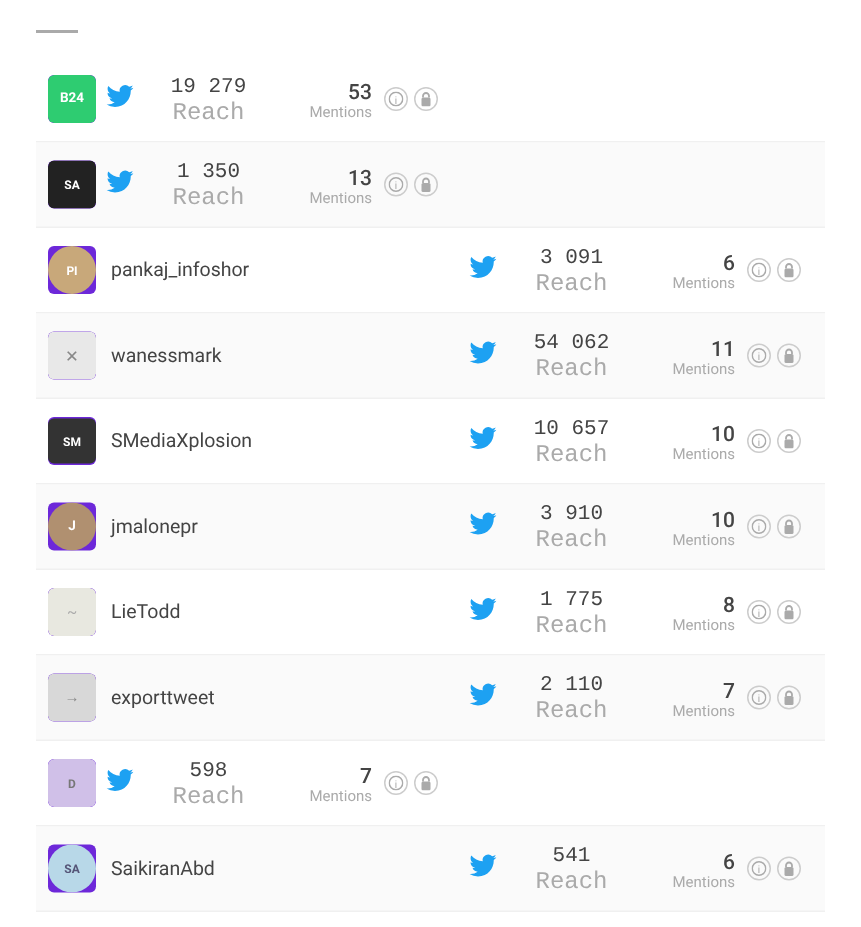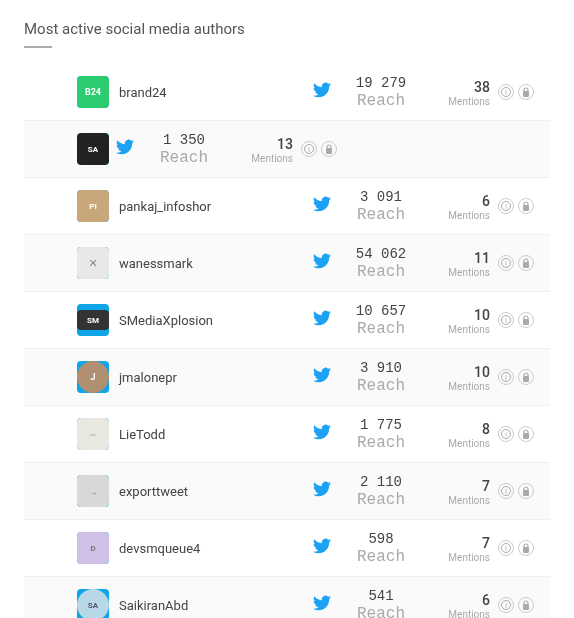--- a/index.html
+++ b/index.html
@@ -35,27 +35,26 @@
       padding: 10px 8px;
       border-bottom: 1px solid #f0f0f0;
     }
     .table-row:nth-child(even) {
       background: #fafafa;
     }
     .avatar {
       width: 32px;
       height: 32px;
       border-radius: 4px;
-      background: #0ea5e9;
+      background: #6d28d9;
       flex-shrink: 0;
       overflow: hidden;
       display: flex;
       align-items: center;
       justify-content: flex-end;
-      margin-left: 45px;
     }
 
     .author-name {
       flex: 1;
       font-size: 13px;
       color: #444;
       padding-left: 10px;
     }
     .twitter-icon {
       width: 32px;
@@ -123,42 +122,40 @@
     .bird-svg {
       width: 18px;
       height: 18px;
       fill: #1da1f2;
     }
   </style>
 </head>
 <body>
 
 <div class="container">
-  <h2 class="section-title">Most active social media authors</h2>
   <div class="title-underline"></div>
 
   <div class="table" id="authors-table">
       <div class="table-row">
       <div class="avatar">
         <div style="width:32px;height:32px;background:#2ecc71;border-radius:4px;display:flex;align-items:center;justify-content:center">
             <span style="color:white;font-size:9px;font-weight:bold">B24</span>
           </div>
       </div>
-      <div class="author-name">brand24</div>
       <div class="twitter-icon">
         <svg class="bird-svg" viewBox="0 0 24 24" xmlns="http://www.w3.org/2000/svg">
     <path d="M23.954 4.569a10 10 0 01-2.825.775 4.958 4.958 0 002.163-2.723 9.99 9.99 0 01-3.127 1.195 4.92 4.92 0 00-8.384 4.482C7.691 8.094 4.066 6.13 1.64 3.161a4.822 4.822 0 00-.666 2.475c0 1.71.87 3.213 2.188 4.096a4.904 4.904 0 01-2.228-.616v.061a4.923 4.923 0 003.946 4.827 4.996 4.996 0 01-2.212.085 4.937 4.937 0 004.604 3.417 9.868 9.868 0 01-6.102 2.105c-.39 0-.779-.023-1.17-.067a13.995 13.995 0 007.557 2.209c9.054 0 13.999-7.496 13.999-13.986 0-.209 0-.42-.015-.63a9.936 9.936 0 002.46-2.548l-.047-.02z"></path>
   </svg>
       </div>
       <div class="stats-reach">
         <span class="number">19 279</span>
         <span class="label">Reach</span>
       </div>
       <div class="stats-mentions">
-        <span class="number">38</span>
+        <span class="number">53</span>
         <span class="label">Mentions</span>
       </div>
       <div class="actions">
         <div class="action-icon" title="Info">
           <svg width="10" height="10" viewBox="0 0 10 10" fill="none" xmlns="http://www.w3.org/2000/svg">
     <circle cx="5" cy="5" r="4.5" stroke="#aaa"></circle>
     <text x="5" y="8" text-anchor="middle" font-size="7" fill="#aaa" font-family="sans-serif">i</text>
   </svg>
         </div>
         <div class="action-icon" title="Lock">
@@ -198,21 +195,21 @@
         <div class="action-icon" title="Lock">
           <svg width="8" height="10" viewBox="0 0 8 10" fill="#aaa" xmlns="http://www.w3.org/2000/svg">
     <rect x="1" y="4" width="6" height="6" rx="1" fill="#aaa"></rect>
     <path d="M2 4V3a2 2 0 014 0v1" stroke="#aaa" stroke-width="1.2" fill="none"></path>
   </svg>
         </div>
       </div>
     </div>
       <div class="table-row">
       <div class="avatar">
-        <div style="width:32px;height:32px;background:#c8a87a;border-radius:4px;display:flex;align-items:center;justify-content:center">
+        <div style="width:32px;height:32px;background:#c8a87a;border-radius:16px;display:flex;align-items:center;justify-content:center">
             <span style="color:white;font-size:8px;font-weight:bold">PI</span>
           </div>
       </div>
       <div class="author-name">pankaj_infoshor</div>
       <div class="twitter-icon">
         <svg class="bird-svg" viewBox="0 0 24 24" xmlns="http://www.w3.org/2000/svg">
     <path d="M23.954 4.569a10 10 0 01-2.825.775 4.958 4.958 0 002.163-2.723 9.99 9.99 0 01-3.127 1.195 4.92 4.92 0 00-8.384 4.482C7.691 8.094 4.066 6.13 1.64 3.161a4.822 4.822 0 00-.666 2.475c0 1.71.87 3.213 2.188 4.096a4.904 4.904 0 01-2.228-.616v.061a4.923 4.923 0 003.946 4.827 4.996 4.996 0 01-2.212.085 4.937 4.937 0 004.604 3.417 9.868 9.868 0 01-6.102 2.105c-.39 0-.779-.023-1.17-.067a13.995 13.995 0 007.557 2.209c9.054 0 13.999-7.496 13.999-13.986 0-.209 0-.42-.015-.63a9.936 9.936 0 002.46-2.548l-.047-.02z"></path>
   </svg>
       </div>
       <div class="stats-reach">
@@ -268,21 +265,21 @@
         <div class="action-icon" title="Lock">
           <svg width="8" height="10" viewBox="0 0 8 10" fill="#aaa" xmlns="http://www.w3.org/2000/svg">
     <rect x="1" y="4" width="6" height="6" rx="1" fill="#aaa"></rect>
     <path d="M2 4V3a2 2 0 014 0v1" stroke="#aaa" stroke-width="1.2" fill="none"></path>
   </svg>
         </div>
       </div>
     </div>
       <div class="table-row">
       <div class="avatar">
-        <div style="width:32px;height:20px;background:#333;border-radius:4px;display:flex;align-items:center;justify-content:center">
+        <div style="width:32px;height:30px;background:#333;border-radius:4px;display:flex;align-items:center;justify-content:center">
             <span style="color:white;font-size:8px;font-weight:bold">SM</span>
           </div>
       </div>
       <div class="author-name">SMediaXplosion</div>
       <div class="twitter-icon">
         <svg class="bird-svg" viewBox="0 0 24 24" xmlns="http://www.w3.org/2000/svg">
     <path d="M23.954 4.569a10 10 0 01-2.825.775 4.958 4.958 0 002.163-2.723 9.99 9.99 0 01-3.127 1.195 4.92 4.92 0 00-8.384 4.482C7.691 8.094 4.066 6.13 1.64 3.161a4.822 4.822 0 00-.666 2.475c0 1.71.87 3.213 2.188 4.096a4.904 4.904 0 01-2.228-.616v.061a4.923 4.923 0 003.946 4.827 4.996 4.996 0 01-2.212.085 4.937 4.937 0 004.604 3.417 9.868 9.868 0 01-6.102 2.105c-.39 0-.779-.023-1.17-.067a13.995 13.995 0 007.557 2.209c9.054 0 13.999-7.496 13.999-13.986 0-.209 0-.42-.015-.63a9.936 9.936 0 002.46-2.548l-.047-.02z"></path>
   </svg>
       </div>
       <div class="stats-reach">
@@ -412,21 +409,20 @@
   </svg>
         </div>
       </div>
     </div>
       <div class="table-row">
       <div class="avatar">
         <div style="width:32px;height:32px;background:#d0c0e8;border-radius:4px;display:flex;align-items:center;justify-content:center">
             <span style="color:#777;font-size:8px;font-weight:bold">D</span>
           </div>
       </div>
-      <div class="author-name">devsmqueue4</div>
       <div class="twitter-icon">
         <svg class="bird-svg" viewBox="0 0 24 24" xmlns="http://www.w3.org/2000/svg">
     <path d="M23.954 4.569a10 10 0 01-2.825.775 4.958 4.958 0 002.163-2.723 9.99 9.99 0 01-3.127 1.195 4.92 4.92 0 00-8.384 4.482C7.691 8.094 4.066 6.13 1.64 3.161a4.822 4.822 0 00-.666 2.475c0 1.71.87 3.213 2.188 4.096a4.904 4.904 0 01-2.228-.616v.061a4.923 4.923 0 003.946 4.827 4.996 4.996 0 01-2.212.085 4.937 4.937 0 004.604 3.417 9.868 9.868 0 01-6.102 2.105c-.39 0-.779-.023-1.17-.067a13.995 13.995 0 007.557 2.209c9.054 0 13.999-7.496 13.999-13.986 0-.209 0-.42-.015-.63a9.936 9.936 0 002.46-2.548l-.047-.02z"></path>
   </svg>
       </div>
       <div class="stats-reach">
         <span class="number">598</span>
         <span class="label">Reach</span>
       </div>
       <div class="stats-mentions">

